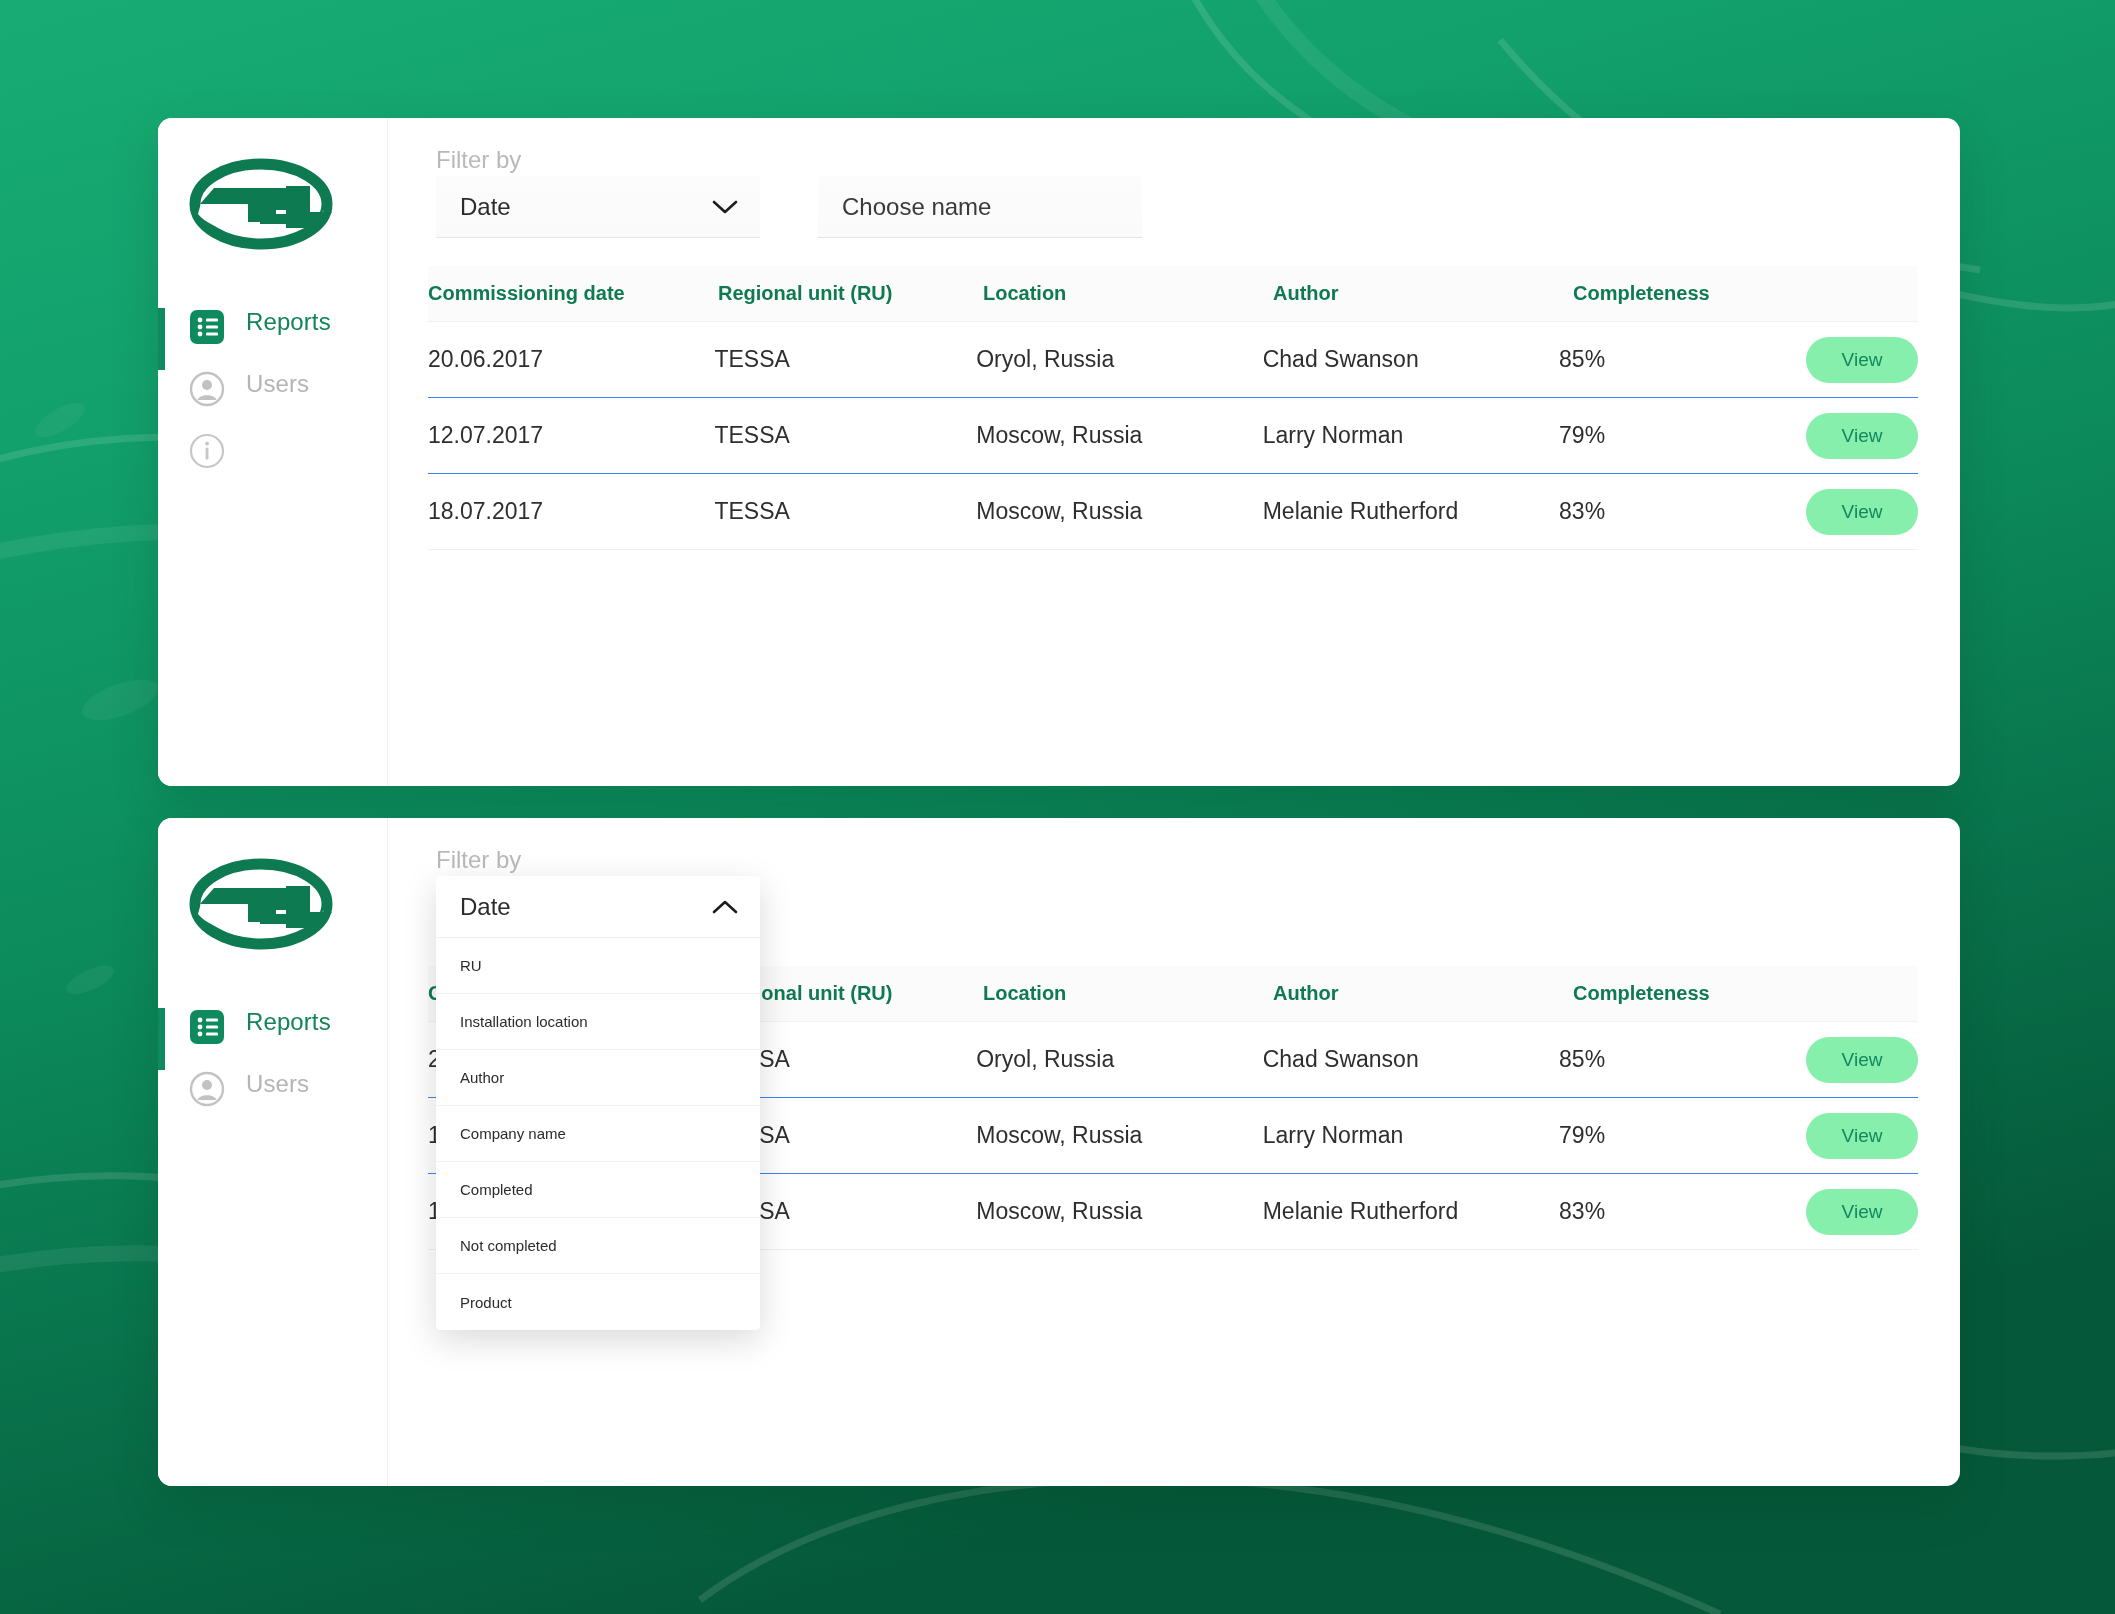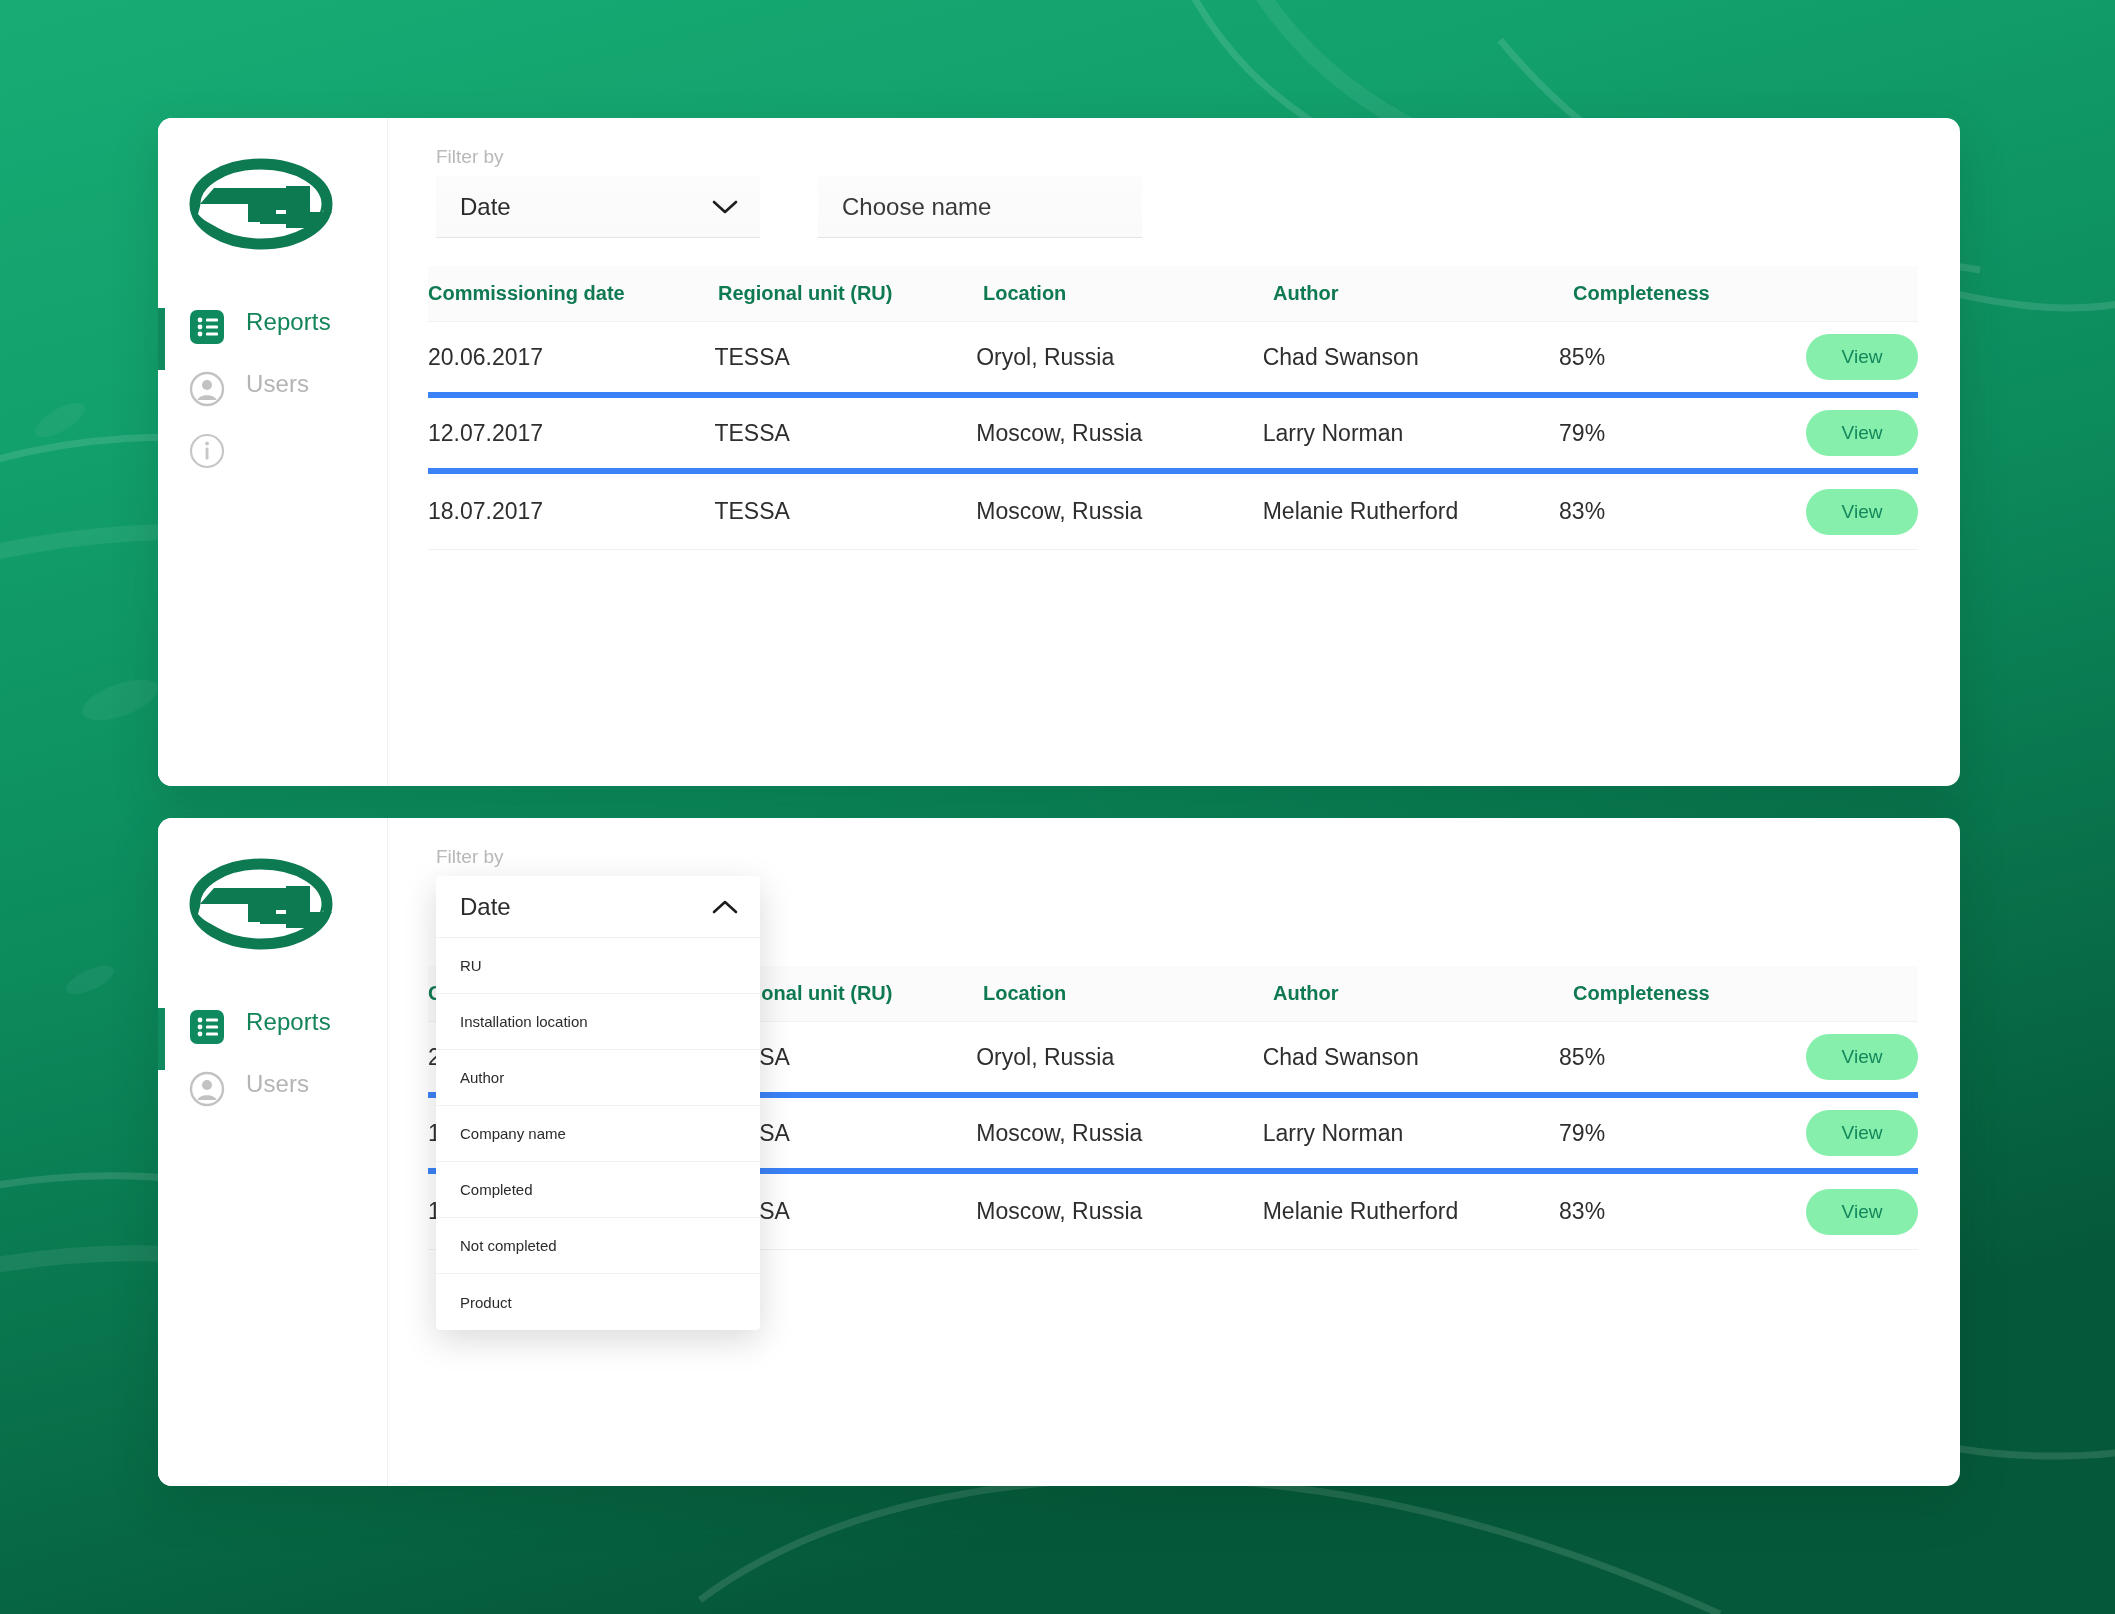--- a/index.html
+++ b/index.html
@@ -95,21 +95,21 @@
   
   .content {
     flex: 1 1 auto;
     position: relative;
     padding: 0;
   }
 
   .filter-label {
     position: absolute;
     left: 48px; top: 28px;
-    font-size: 19px;
+    font-size: 24px;
     color: #b9b9b9;
   }
 
   .filter-row {
     position: absolute;
     left: 48px; top: 58px;
     display: flex;
     align-items: flex-start;
   }
 
@@ -157,21 +157,21 @@
   .th {
     font-size: 20px;
     font-weight: bold;
     color: #0f7a52;
   }
 
   .trow {
     display: flex;
     align-items: center;
     height: 76px;
-    border-bottom: 6px solid #3b82f6;
+    border-bottom: 1px solid #3b82f6;
   }
   .trow:last-child { border-bottom: 1px solid #f0f0f0; }
 
   .td { font-size: 23px; color: #2e2e2e; }
 
   
   .c-date  { width: 290px; }
   .c-ru    { width: 265px; }
   .c-loc   { width: 290px; }
   .c-auth  { width: 300px; }

